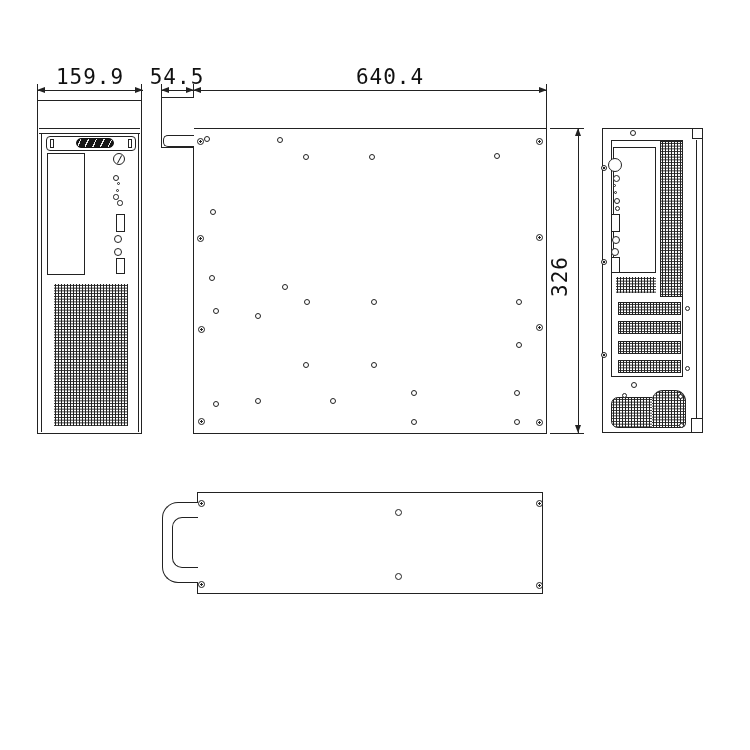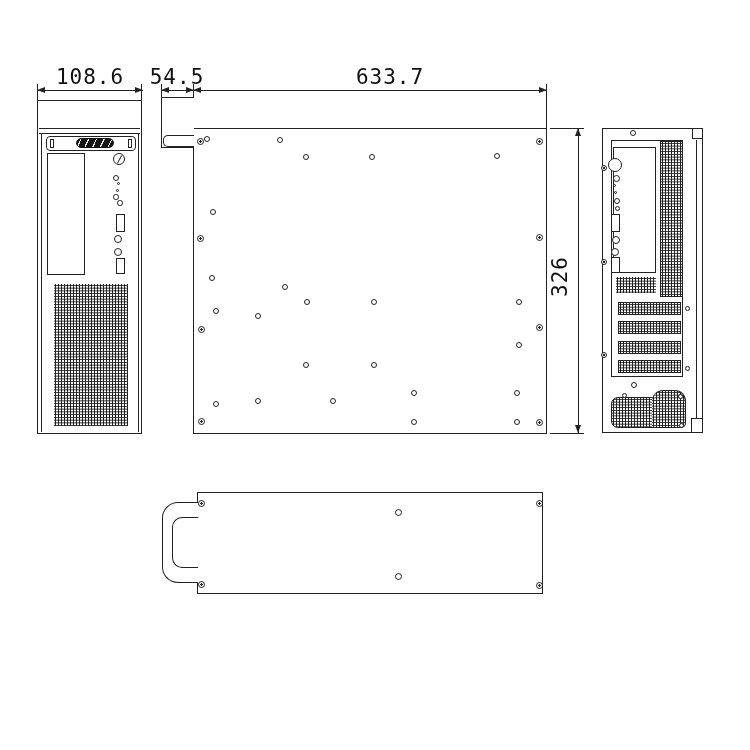--- a/index.html
+++ b/index.html
@@ -38,35 +38,35 @@
     background:repeating-linear-gradient(115deg, #141414 0 3px, #e8e8e8 3px 4.2px, #141414 4.2px 7px);
     border:1px solid #111;
   }
   .pwr-slash { position:absolute; left:5px; top:0.5px; width:1.4px; height:9px; background:#222; transform:rotate(28deg); }
 </style>
 </head>
 <body>
 
 <div id="canvas">
 
-  <div class="dim-label" style="left:54px; top:67px; width:72px;">108.6</div>
+  <div class="dim-label" style="left:54px; top:67px; width:72px;">159.9</div>
   <div class="ln" style="left:37px; top:90px; width:106px; height:1px;"></div>
   <div class="arrow a-left" style="left:37px;  top:87px;"></div>
   <div class="arrow a-right" style="left:135px; top:87px;"></div>
   <div class="ln" style="left:37px;  top:84px; width:1px; height:16px;"></div>
   <div class="ln" style="left:141px; top:84px; width:1px; height:16px;"></div>
 
   <div class="dim-label" style="left:146px; top:67px; width:62px;">54.5</div>
   <div class="ln" style="left:161px; top:90px; width:33px; height:1px;"></div>
   <div class="arrow a-left" style="left:161px; top:87px;"></div>
   <div class="arrow a-right" style="left:186px; top:87px;"></div>
   <div class="ln" style="left:161px; top:84px; width:1px; height:14px;"></div>
   <div class="ln" style="left:193px; top:84px; width:1px; height:44px;"></div>
 
-  <div class="dim-label" style="left:348px; top:67px; width:84px;">633.7</div>
+  <div class="dim-label" style="left:348px; top:67px; width:84px;">640.4</div>
   <div class="ln" style="left:193px; top:90px; width:354px; height:1px;"></div>
   <div class="arrow a-left" style="left:193px; top:87px;"></div>
   <div class="arrow a-right" style="left:539px; top:87px;"></div>
   <div class="ln" style="left:546px; top:84px; width:1px; height:44px;"></div>
 
   <div class="dim-label" style="left:536px; top:266px; width:48px; transform:rotate(-90deg); transform-origin:center;">326</div>
   <div class="ln" style="left:578px; top:128px; width:1px; height:305px;"></div>
   <div class="arrow a-up" style="left:575px; top:128px;"></div>
   <div class="arrow a-down" style="left:575px; top:425px;"></div>
   <div class="ln" style="left:550px; top:128px; width:34px; height:1px;"></div>

